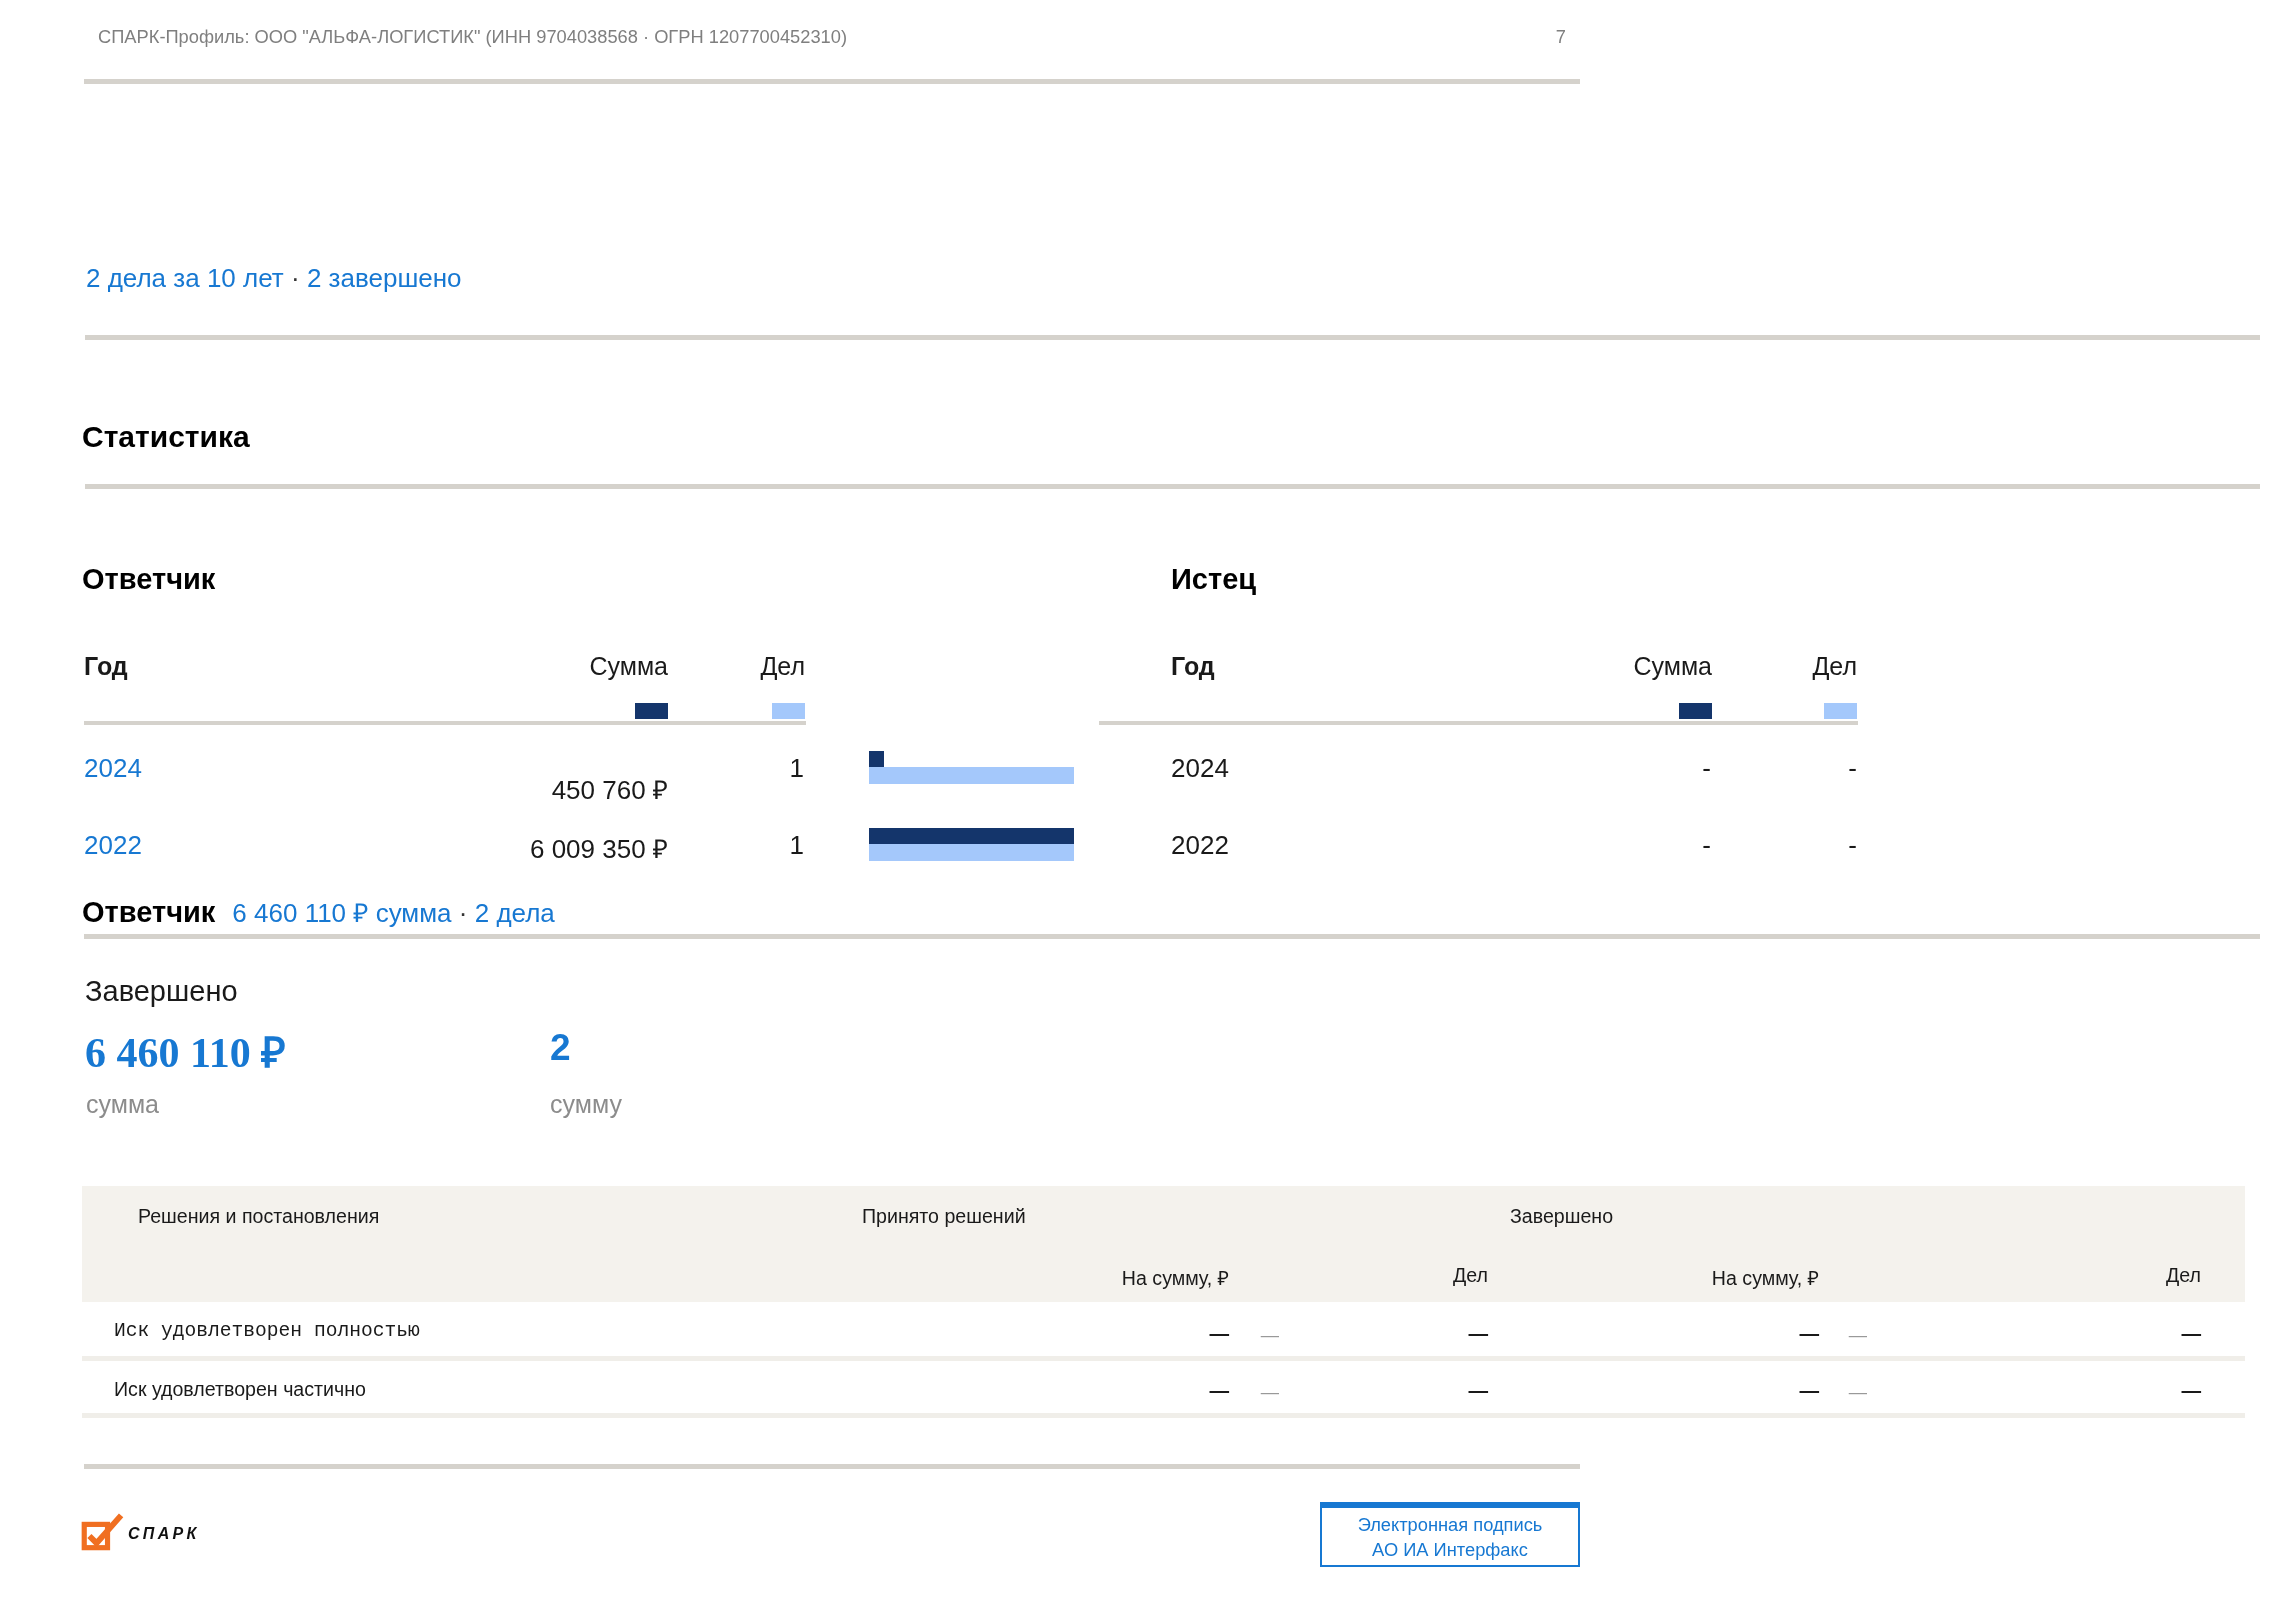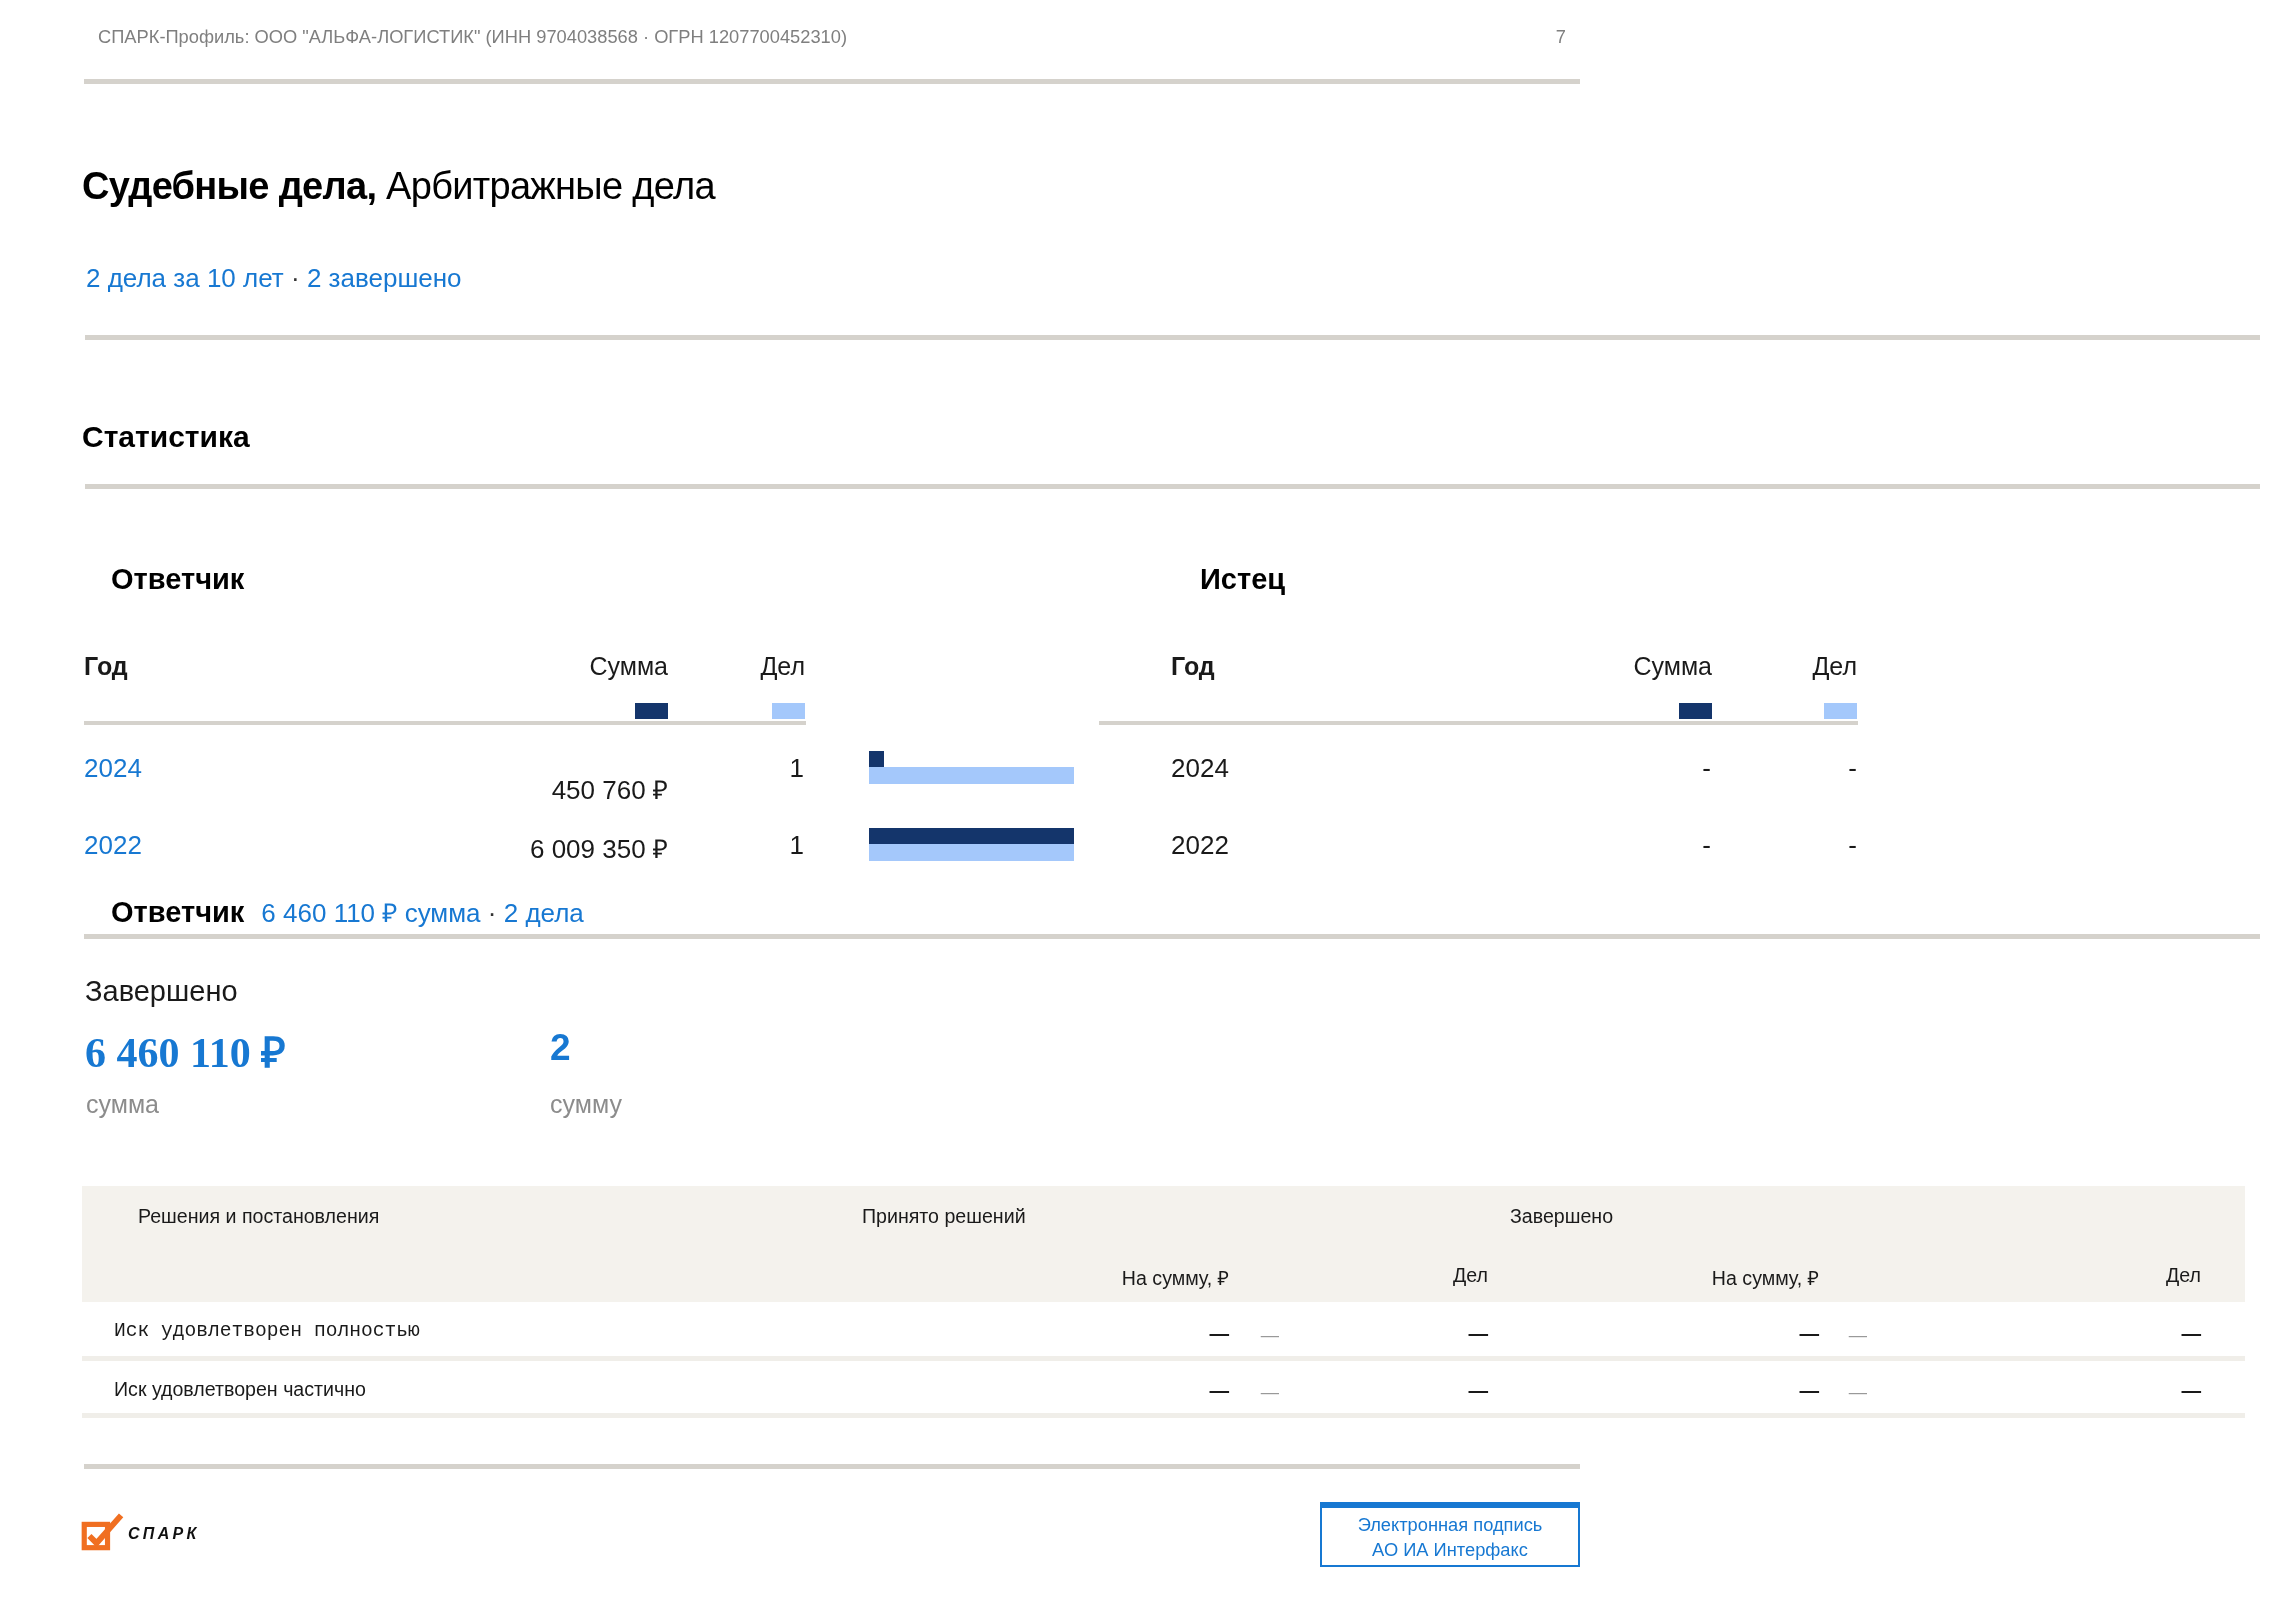--- a/index.html
+++ b/index.html
@@ -14,21 +14,21 @@
   .abs{position:absolute;}
   .rule{background:var(--rule);}
   .tr{text-align:right;}
   .small-gray{font-size:18.3px;color:var(--graytext);}
   .doc-title{font-size:38px;color:#000;letter-spacing:-0.7px;}
   .doc-title .b{font-weight:bold;}
   .linkline{font-size:26px;color:var(--link);}
   .linkline .dot{color:#333;}
   a.lnk{color:var(--link);text-decoration:none;cursor:pointer;margin-top:24px;}
   .h-section{font-size:30px;font-weight:bold;color:#000;}
-  .h-table{font-size:29px;font-weight:bold;color:#000;margin-left:29px;}
+  .h-table{font-size:29px;font-weight:bold;color:#000;}
   .colhead{font-size:25px;color:var(--text);}
   .colhead.b{font-weight:bold;}
   .cell{font-size:26px;color:var(--text);}
   .legend-sq{width:33px;height:16.4px;}
   .legend-sq.navy{background:var(--navy);}
   .legend-sq.light{background:var(--lightblue);}
   .bar-track{width:205px;}
   .bar{height:16.4px;}
   .bar.navy{background:var(--navy);}
   .bar.light{background:var(--lightblue);}
@@ -49,23 +49,20 @@
 </style>
 </head>
 <body>
 
 <div class="page">
 
   <div class="abs small-gray" style="left:98px;top:26px;">СПАРК-Профиль: ООО "АЛЬФА-ЛОГИСТИК" (ИНН 9704038568 · ОГРН 1207700452310)</div>
   <div class="abs small-gray tr" style="left:1525px;top:26px;width:41px;">7</div>
   <div class="abs rule" style="left:84px;top:79px;width:1496px;height:4.6px;"></div>
 
-  <div class="abs doc-title" style="left:82px;top:165px;">
-    <span class="b">Судебные дела,</span><span> Арбитражные дела</span>
-  </div>
 
   <div class="abs linkline" style="left:86px;top:263px;">
     <a class="lnk">2 дела за 10 лет</a>
     <span class="dot">·</span>
     <a class="lnk">2 завершено</a>
   </div>
   <div class="abs rule" style="left:85px;top:335px;width:2175px;height:4.6px;"></div>
 
   <div class="abs h-section" style="left:82px;top:420px;">Статистика</div>
   <div class="abs rule" style="left:85px;top:484px;width:2175px;height:4.6px;"></div>

